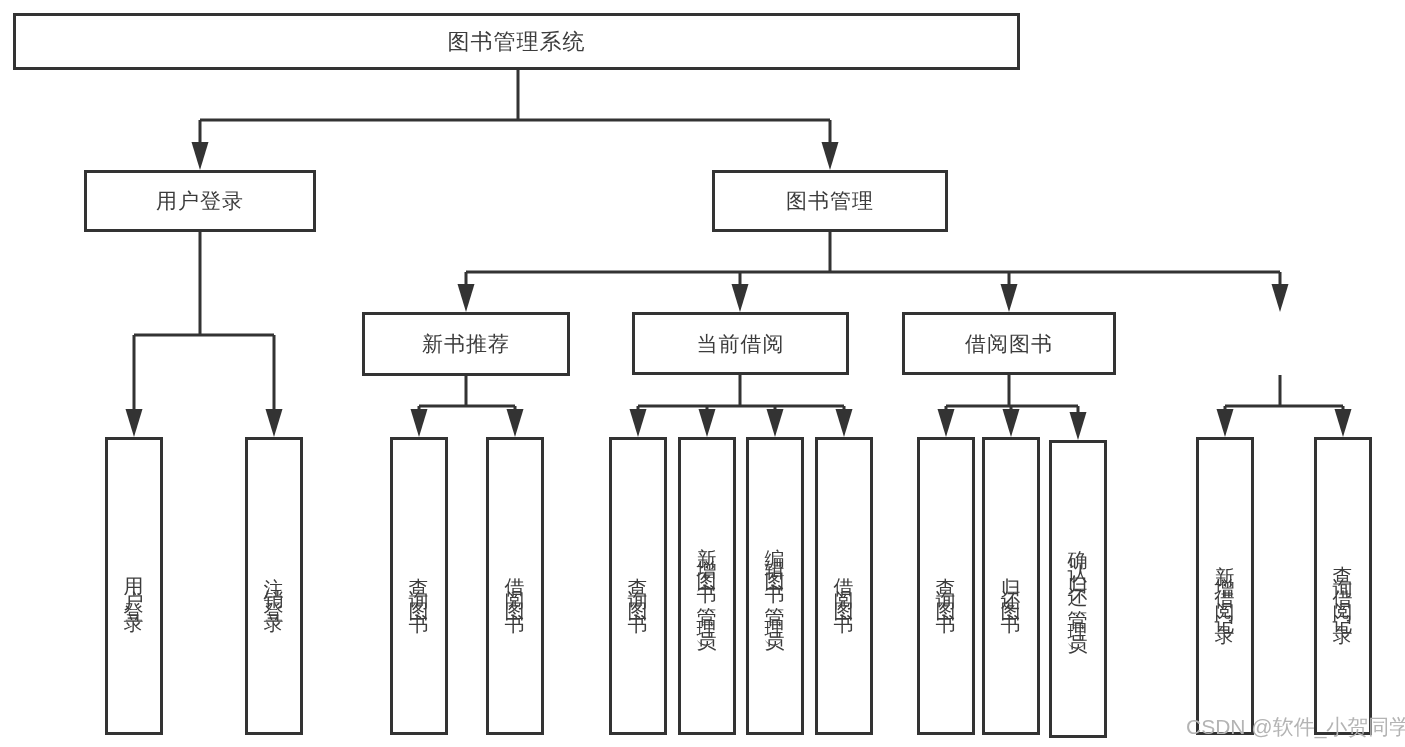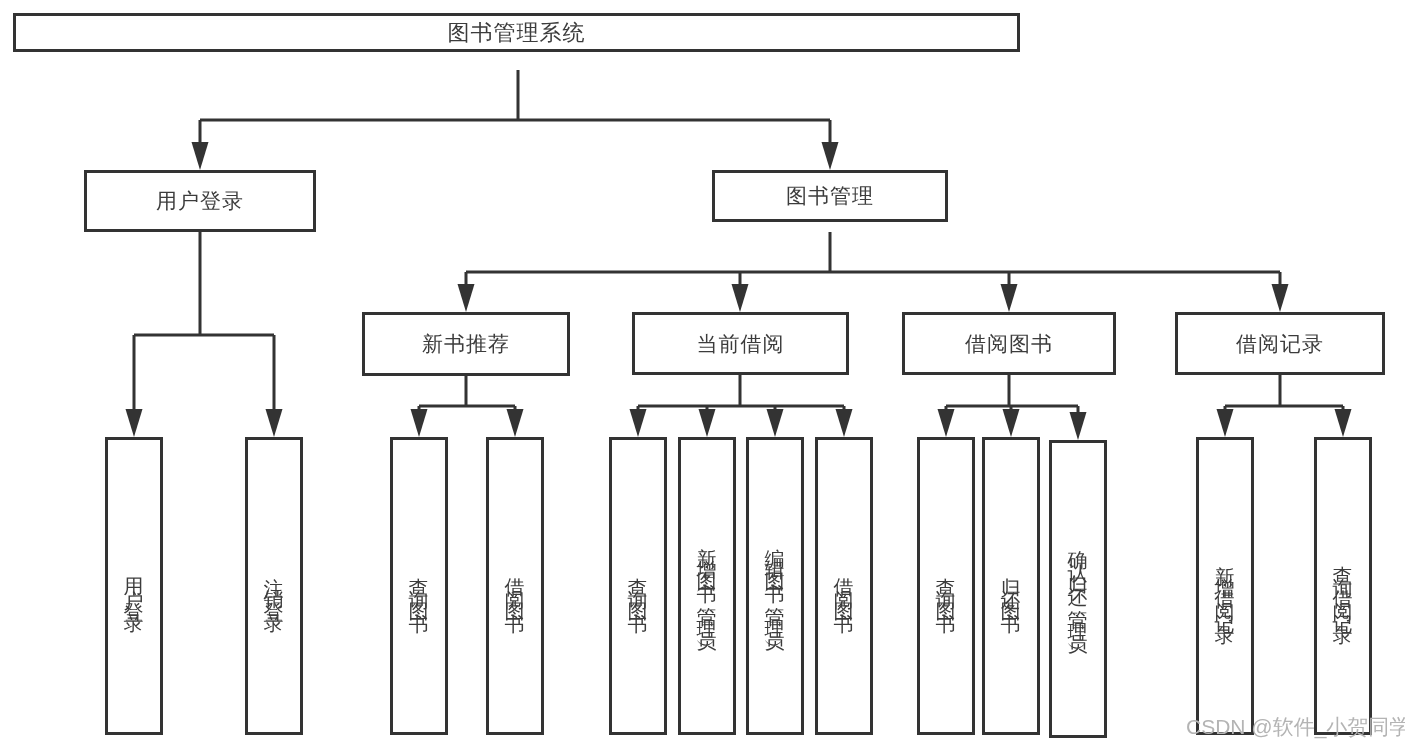--- a/index.html
+++ b/index.html
@@ -90,29 +90,28 @@
       <polygon class="a" points="1002.5,409 1019.5,409 1011,437"></polygon>
       <polygon class="a" points="1069.5,412 1086.5,412 1078,440"></polygon>
     </g>
     <g>
       <path class="l" d="M1280 375 V406 M1225 406 H1343 M1225 406 V412 M1343 406 V412"></path>
       <polygon class="a" points="1216.5,409 1233.5,409 1225,437"></polygon>
       <polygon class="a" points="1334.5,409 1351.5,409 1343,437"></polygon>
     </g>
   </svg>
 
-  <div class="box h-box root-box" style="left:13px; top:13px; width:1007px; height:39px;">图书管理系统</div>
+  <div class="box h-box root-box" style="left:13px; top:13px; width:1007px; height:57px;">图书管理系统</div>
 
   <div class="box h-box" style="left:84px; top:170px; width:232px; height:62px;">用户登录</div>
-  <div class="box h-box" style="left:712px; top:170px; width:236px; height:52px;">图书管理</div>
+  <div class="box h-box" style="left:712px; top:170px; width:236px; height:62px;">图书管理</div>
 
   <div class="box h-box" style="left:362px; top:312px; width:208px; height:64px;">新书推荐</div>
   <div class="box h-box" style="left:632px; top:312px; width:217px; height:63px;">当前借阅</div>
   <div class="box h-box" style="left:902px; top:312px; width:214px; height:63px;">借阅图书</div>
-  <div class="box h-box" style="left:1175px; top:312px; width:210px; height:63px;">借阅记录</div>
 
   <div class="box v-box" style="left:105px; top:437px; width:58px; height:298px;">用户登录</div>
   <div class="box v-box" style="left:245px; top:437px; width:58px; height:298px;">注销登录</div>
 
   <div class="box v-box" style="left:390px; top:437px; width:58px; height:298px;">查询图书</div>
   <div class="box v-box" style="left:486px; top:437px; width:58px; height:298px;">借阅图书</div>
 
   <div class="box v-box" style="left:609px; top:437px; width:58px; height:298px;">查询图书</div>
   <div class="box v-box" style="left:678px; top:437px; width:58px; height:298px;">新增图书（管理员）</div>
   <div class="box v-box" style="left:746px; top:437px; width:58px; height:298px;">编辑图书（管理员）</div>

